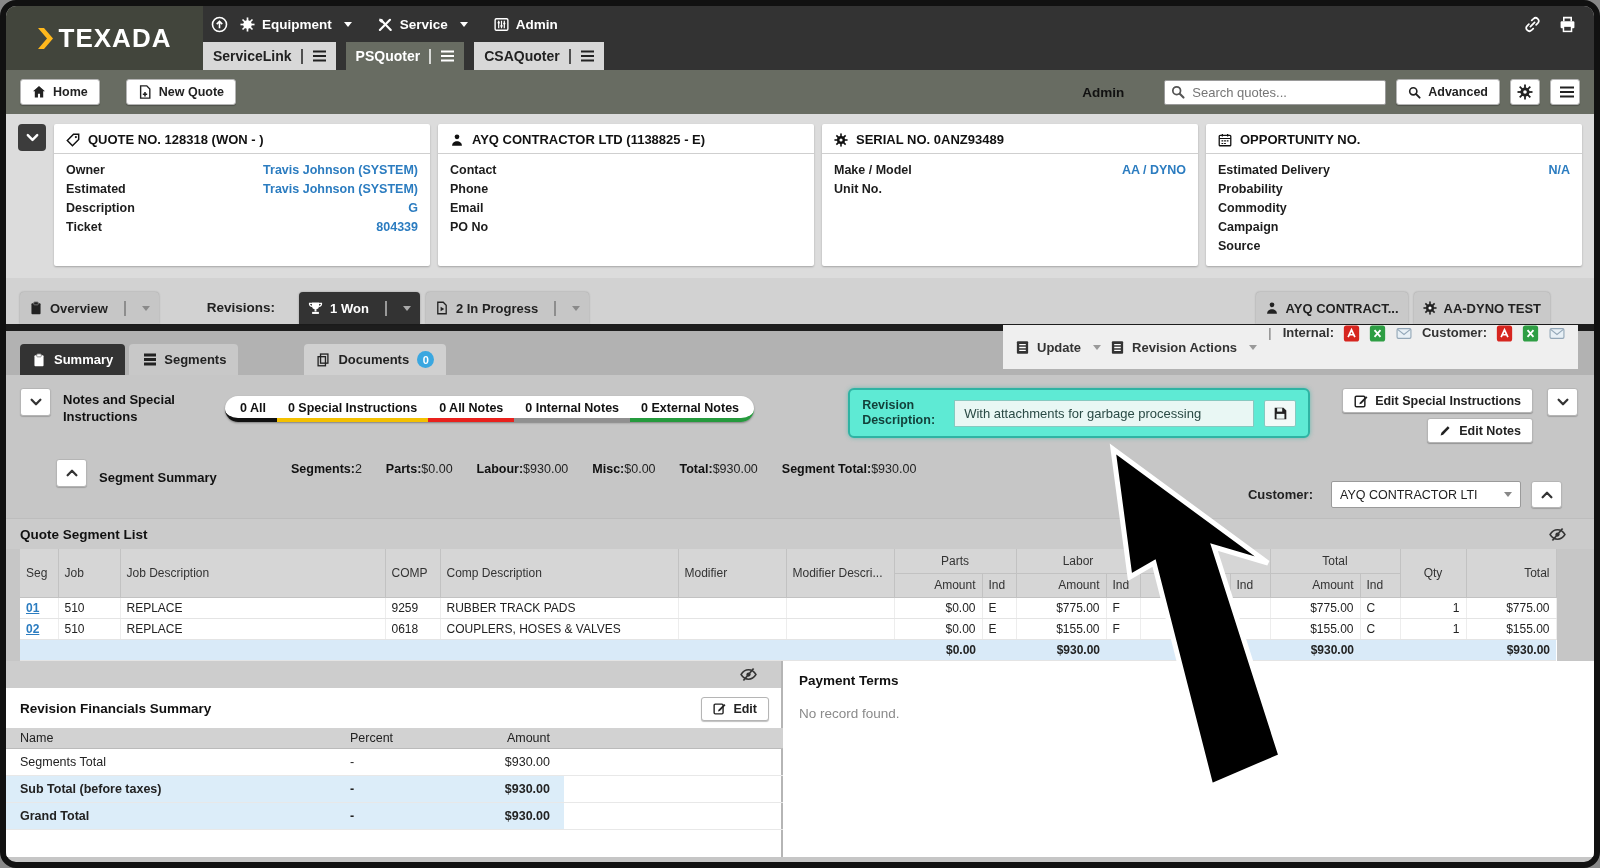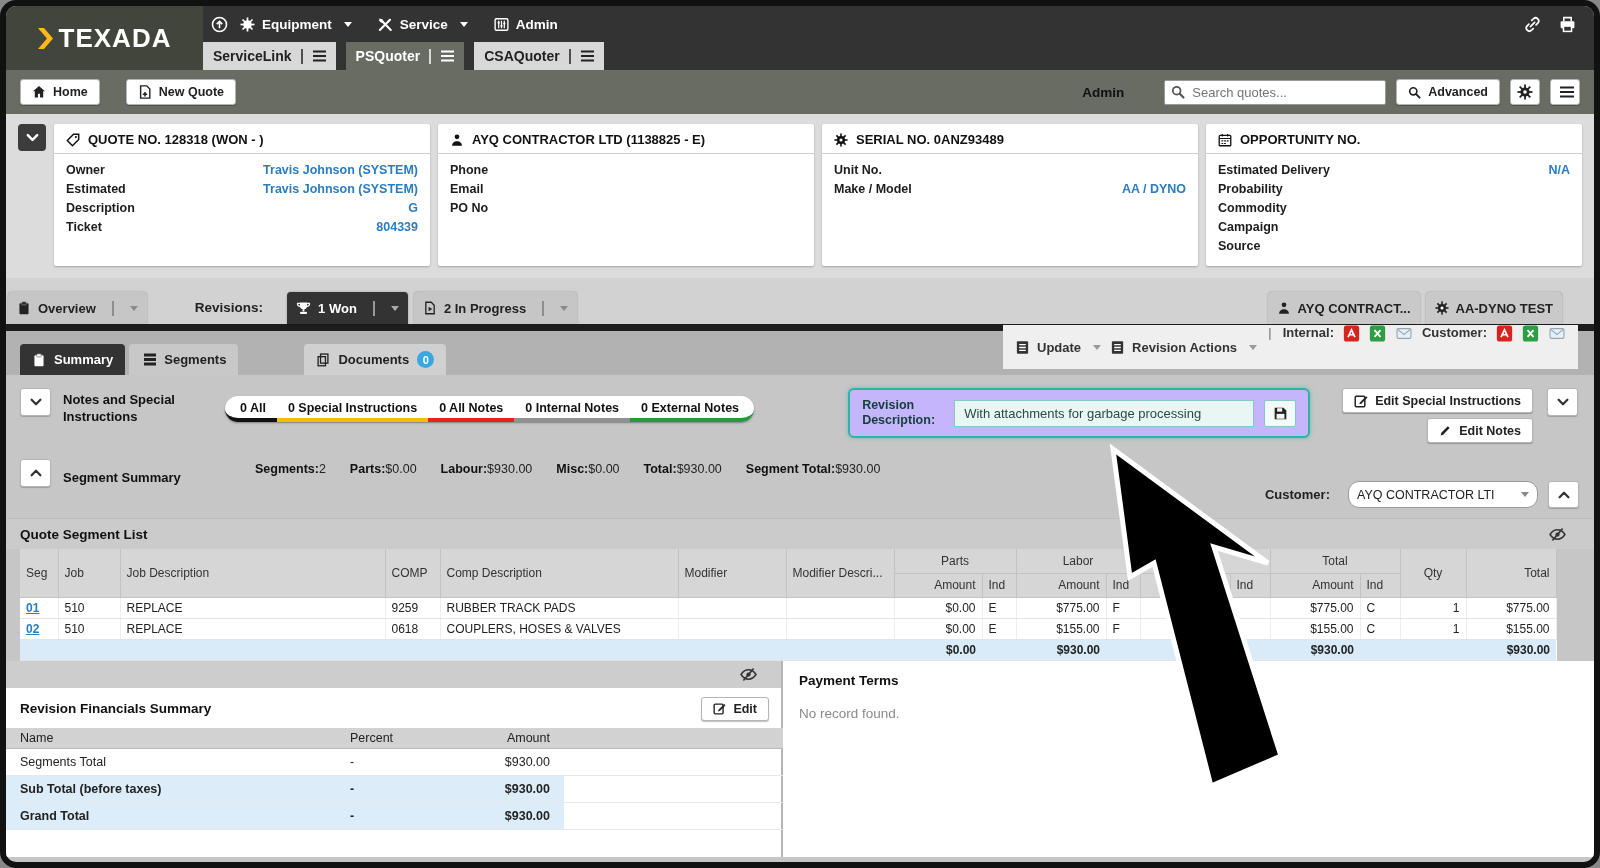--- a/index.html
+++ b/index.html
@@ -39,21 +39,21 @@
   .panels{background:#dcdcdc;height:164px;display:flex;padding:10px 12px 0 12px;gap:8px;}
   .collapse-btn{width:28px;height:27px;background:#3c3c3c;border-radius:4px;color:#fff;display:flex;align-items:center;justify-content:center;flex:none;cursor:pointer;}
   .card{flex:1;background:#fff;border-radius:2px;box-shadow:0 1px 2px rgba(0,0,0,.25);height:142px;overflow:hidden;}
   .card-h{display:flex;align-items:center;gap:8px;padding:8px 12px 6px 12px;border-bottom:1px solid #cfcfcf;font-weight:bold;font-size:13px;color:#111;}
   .card-b{padding:7px 12px;}
   .crow{display:flex;justify-content:space-between;font-size:12.5px;line-height:19px;}
   .crow .l{font-weight:bold;color:#1c1c1c;}
   .crow .v{font-weight:bold;color:#2b7cc0;}
 
   
-  .revbar{height:46px;background:#d2d2d2;display:flex;align-items:flex-end;padding:0 2px;}
+  .revbar{height:46px;background:#d2d2d2;display:flex;align-items:flex-end;padding:0 14px;}
   .rtab{display:flex;align-items:center;height:32px;padding:0 9px;background:#c6c6c6;border-radius:4px 4px 0 0;font-weight:bold;font-size:13px;color:#222;gap:7px;box-shadow:0 0 2px rgba(0,0,0,.3);cursor:pointer;}
   .rtab .caret{color:#8a8a8a;margin-left:2px;}
   .rtab.dark{background:#333;color:#fff;}
   .rtab.dark .caret{color:#aaa;}
   .rev-lbl{font-weight:bold;font-size:13.5px;color:#222;margin:0 24px 9px 42px;}
   .revbar .spacer{flex:1;}
   .revbar .rtab{margin-right:6px;}
   .darkstrip{height:7px;background:#1d1d1d;}
 
   
@@ -72,37 +72,37 @@
   
   .main{background:#c6c6c6;}
   .notes-row{display:flex;align-items:flex-start;padding:13px 16px 4px 14px;}
   .wbtn{width:31px;height:28px;background:#fff;border:1px solid #b5b5b5;border-radius:3px;display:flex;align-items:center;justify-content:center;color:#333;cursor:pointer;flex:none;box-shadow:0 1px 1px rgba(0,0,0,.2);}
   .sect-title{font-weight:bold;font-size:13px;color:#111;width:152px;margin:3px 10px 0 12px;line-height:17px;}
   .pills{display:flex;margin-top:8px;box-shadow:0 1px 2px rgba(0,0,0,.35);border-radius:14px;}
   .pill{background:#fff;font-weight:bold;font-size:12.5px;color:#111;padding:5px 11px 3px 11px;border-bottom:4px solid #000;cursor:pointer;white-space:nowrap;}
   .pill:first-child{border-radius:14px 0 0 14px;padding-left:15px;}
   .pill:last-child{border-radius:0 14px 14px 0;padding-right:15px;}
   .notes-row .flex1{flex:1;}
-  .revdesc{display:flex;align-items:center;background:#c4b5fd;border:2px solid #2fb3a3;border-radius:6px;padding:8px 12px;gap:10px;box-shadow:0 0 4px rgba(47,179,163,.6);margin-top:0;}
+  .revdesc{display:flex;align-items:center;background:#5eead4;border:2px solid #2fb3a3;border-radius:6px;padding:8px 12px;gap:10px;box-shadow:0 0 4px rgba(47,179,163,.6);margin-top:0;}
   .revdesc .lbl{font-weight:bold;font-size:12.5px;color:#123f39;width:82px;line-height:15px;}
   .revdesc input{width:300px;height:27px;background:#e9f7f4;border:1px solid #86c9c0;padding:0 9px;font-size:13px;color:#2a4a45;}
   .savebtn{width:32px;height:27px;background:#f2faf8;border:1px solid #86c9c0;border-radius:2px;display:flex;align-items:center;justify-content:center;color:#222;cursor:pointer;}
   .editcol{display:flex;flex-direction:column;align-items:flex-end;gap:5px;margin-left:32px;}
   .editcol .btn{height:25px;}
   .notes-row .endbtn{margin-left:14px;}
 
-  .segsum-row{display:flex;align-items:flex-start;padding:12px 15px 10px 14px;}
+  .segsum-row{display:flex;align-items:flex-start;padding:12px 32px 10px 14px;margin-left:36px;}
   .stats{display:flex;gap:24px;margin-left:52px;}
   .stat{min-width:62px;}
   .stat .sl{font-weight:bold;font-size:12.5px;color:#111;min-height:32px;line-height:15px;padding-top:2px;width:66px;}
   .stat .sv{font-size:12.5px;color:#222;}
   .segsum-row .flex1{flex:1;}
   .cust-wrap{display:flex;align-items:center;gap:10px;margin-top:22px;}
   .cust-lbl{font-weight:bold;font-size:13px;color:#222;margin-right:8px;}
-  .select{width:190px;height:27px;background:#fff;border:1px solid #9a9a9a;border-radius:11px;display:flex;align-items:center;font-size:12.5px;color:#222;padding:0 8px;cursor:pointer;}
+  .select{width:190px;height:27px;background:#fff;border:1px solid #9a9a9a;border-radius:2px;display:flex;align-items:center;font-size:12.5px;color:#222;padding:0 8px;cursor:pointer;}
   .select .caret{margin-left:auto;color:#888;}
 
   
   .seglist-bar{height:31px;background:#cbcbcb;display:flex;align-items:center;padding:0 28px 0 14px;border-top:1px solid #bdbdbd;}
   .seglist-bar .t{font-weight:bold;font-size:13.5px;color:#111;flex:1;}
   table.segt{border-collapse:collapse;table-layout:fixed;width:1536px;margin-left:14px;background:#fff;font-size:12px;color:#222;}
   table.segt th{background:#d6d6d6;font-weight:normal;color:#333;border-right:1px solid #c2c2c2;border-bottom:1px solid #c2c2c2;padding:3px 6px;text-align:left;height:24px;}
   table.segt th.grp{text-align:center;}
   table.segt td{padding:3px 6px;border-right:1px solid #ededed;border-bottom:1px solid #e4e4e4;height:21px;background:#fff;}
   table.segt .num{text-align:right;}
@@ -391,20 +391,24 @@
 
     <div class="card">
       <div class="card-h">
           <svg class="ic" width="14" height="14">
             <use href="#i-person"></use>
           </svg>
           <span>AYQ CONTRACTOR LTD (1138825 - E)</span>
         </div>
       <div class="card-b">
         <div class="crow">
+            <span class="l">Contact</span>
+            <span class="v"></span>
+          </div>
+        <div class="crow">
             <span class="l">Phone</span>
             <span class="v"></span>
           </div>
         <div class="crow">
             <span class="l">Email</span>
             <span class="v"></span>
           </div>
         <div class="crow">
             <span class="l">PO No</span>
             <span class="v"></span>
@@ -414,26 +418,26 @@
 
     <div class="card">
       <div class="card-h">
           <svg class="ic" width="14" height="14">
             <use href="#i-gear"></use>
           </svg>
           <span>SERIAL NO. 0ANZ93489</span>
         </div>
       <div class="card-b">
         <div class="crow">
+            <span class="l">Make / Model</span>
+            <span class="v">AA / DYNO</span>
+          </div>
+        <div class="crow">
             <span class="l">Unit No.</span>
             <span class="v"></span>
-          </div>
-        <div class="crow">
-            <span class="l">Make / Model</span>
-            <span class="v">AA / DYNO</span>
           </div>
       </div>
     </div>
 
     <div class="card">
       <div class="card-h">
           <svg class="ic" width="14" height="14">
             <use href="#i-calendar"></use>
           </svg>
           <span>OPPORTUNITY NO.</span>

